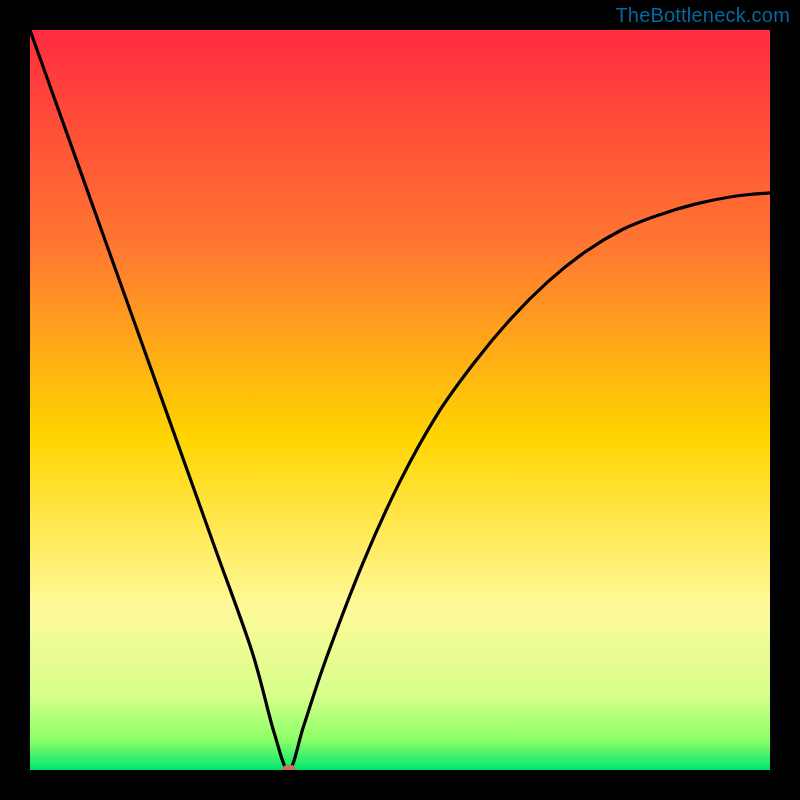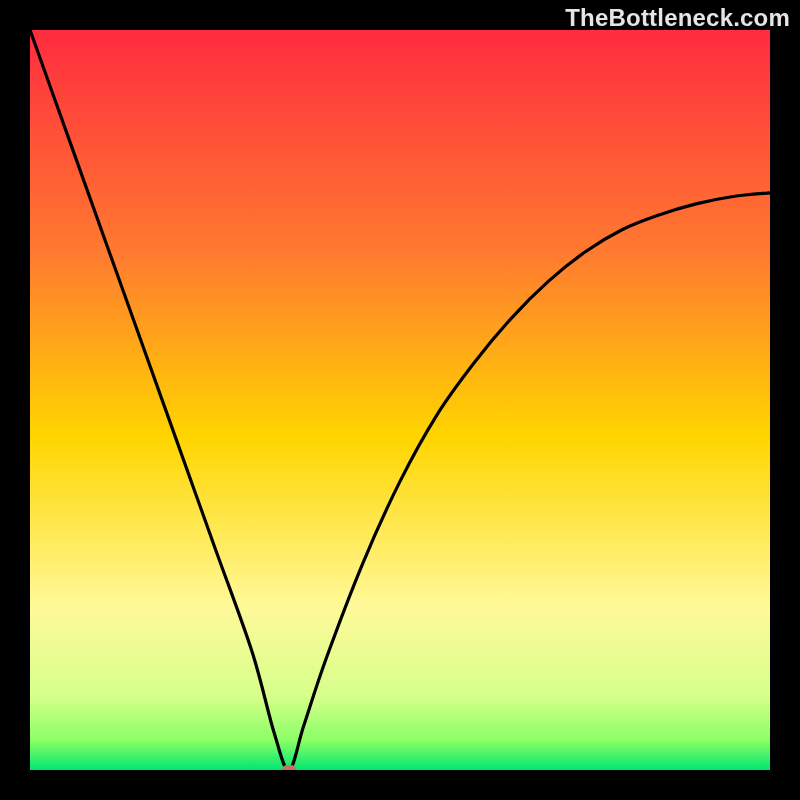--- a/index.html
+++ b/index.html
@@ -14,23 +14,23 @@
   .frame {
     position: relative;
     width: 800px;
     height: 800px;
     background: #000;
   }
   .watermark {
     position: absolute;
     top: 4px;
     right: 10px;
-    color: #e5e5e5;
-    font-size: 24px;
-    font-weight: 700;
+    color: #0369a1;
+    font-size: 20px;
+    font-weight: 400;
     letter-spacing: 0.2px;
     z-index: 30;
     user-select: none;
   }
   .plot-area {
     position: absolute;
     left: 30px;
     top: 30px;
     width: 740px;
     height: 740px;

